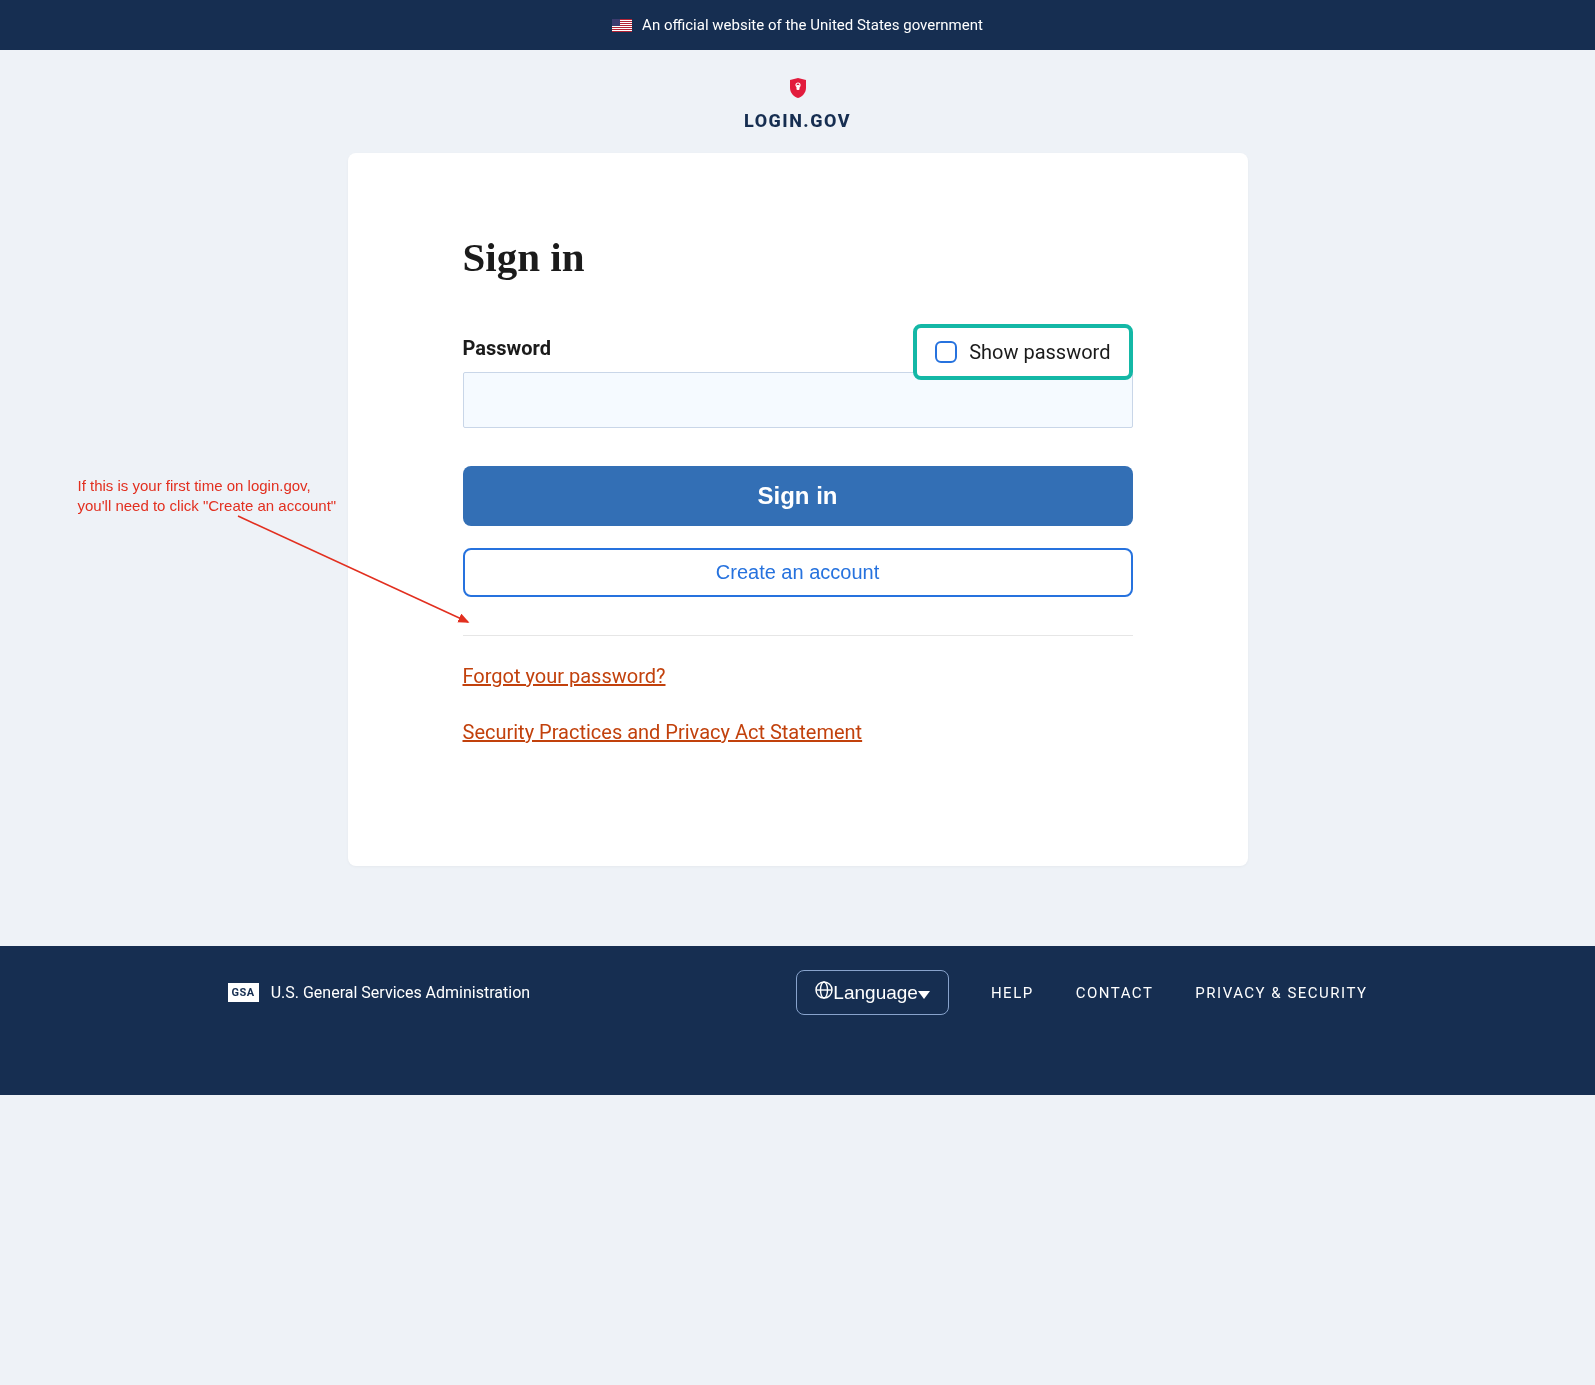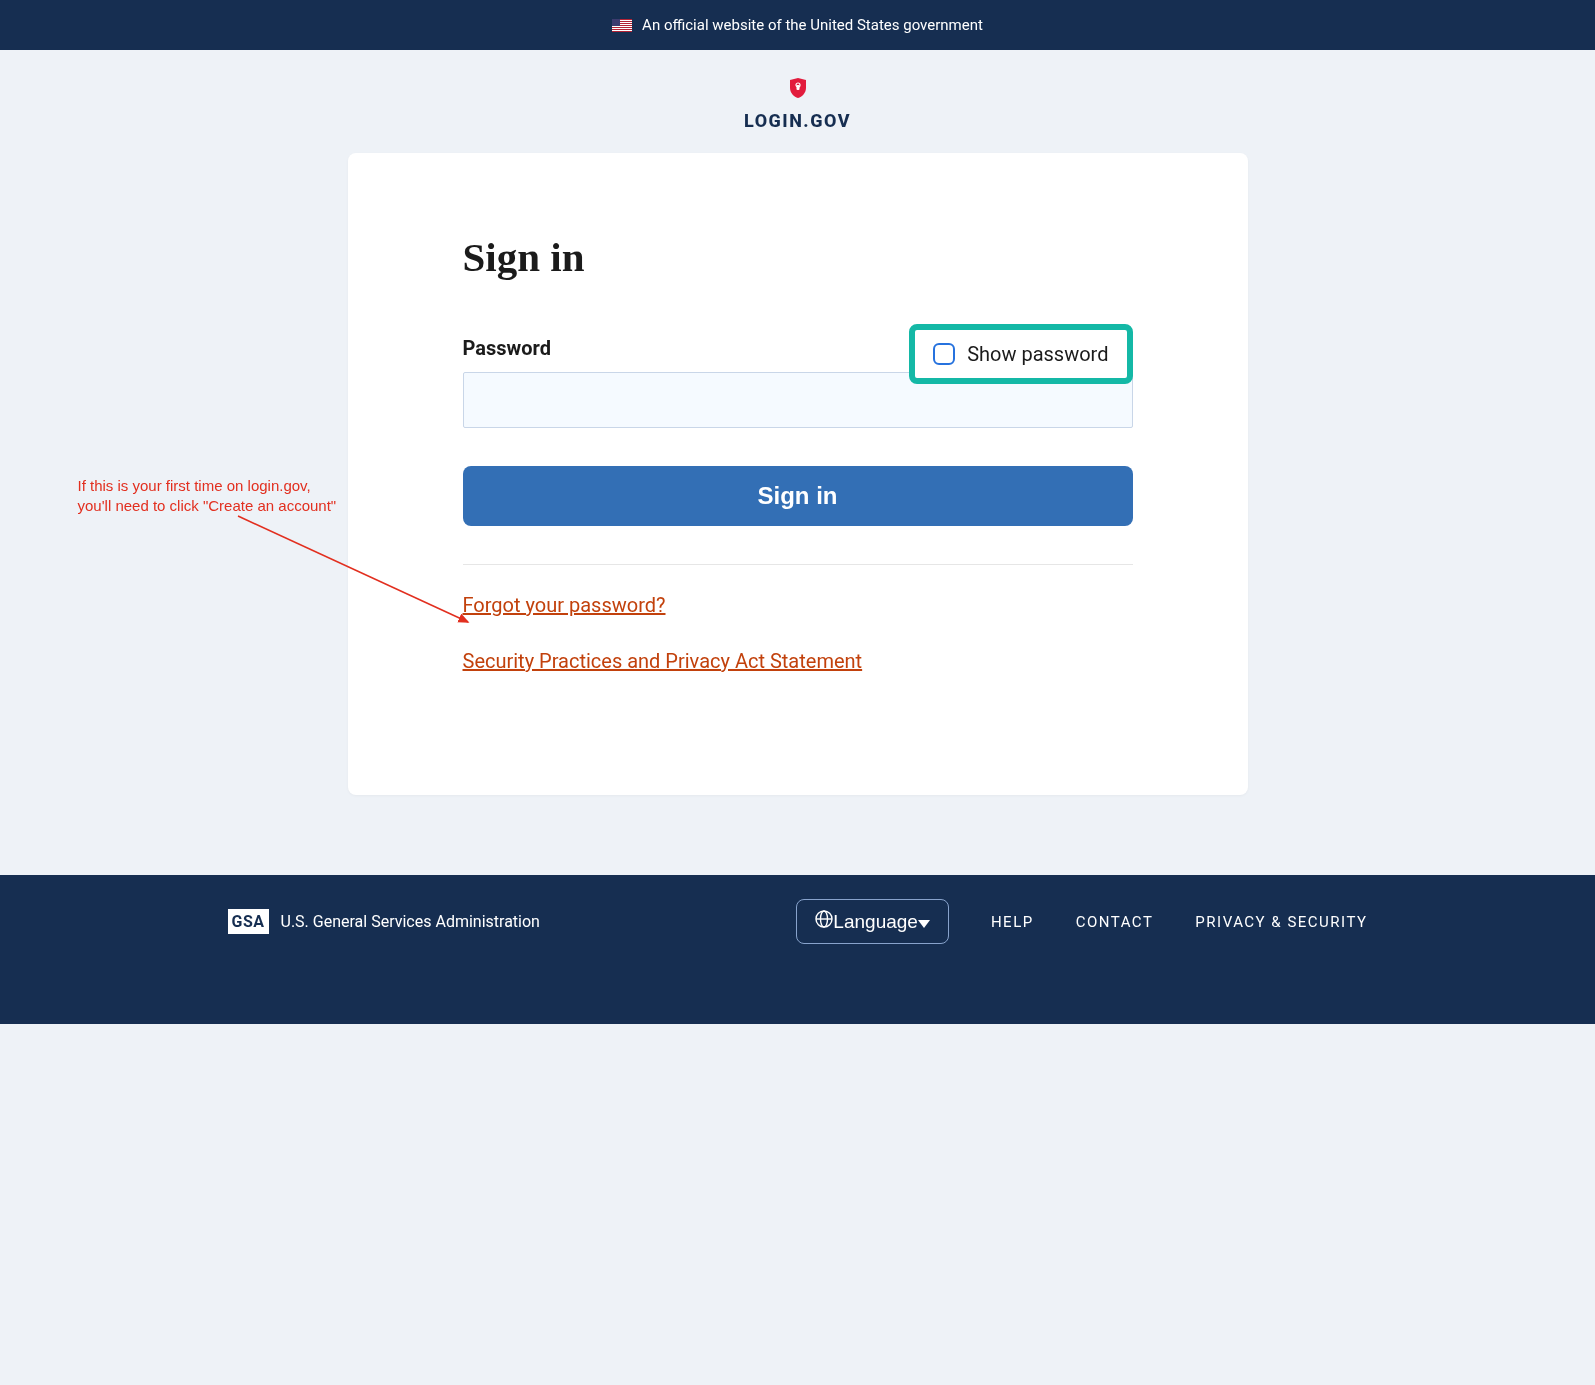--- a/index.html
+++ b/index.html
@@ -16,39 +16,39 @@
     
     .card { background: #fff; width: 900px; margin: 0 auto 80px; border-radius: 8px; box-shadow: 0 1px 3px rgba(0,0,0,0.04); padding: 80px 115px 90px; position: relative; }
     
     h1.title { font-family: Georgia, "Times New Roman", serif; font-weight: 600; color: #1b1b1b; font-size: 41px; margin-bottom: 55px; }
     
     .field-group { position: relative; margin-bottom: 38px; }
     .field-label { display: block; font-weight: 700; color: #1b1b1b; font-size: 20px; margin-bottom: 12px; }
     .text-input { width: 100%; height: 56px; border: 1px solid #c9d6e8; background: #f5faff; font-size: 18px; padding: 0 14px; border-radius: 2px; }
     
     .password-row { position: relative; }
-    .show-pass { position: absolute; right: 0; top: -12px; border: 6px solid #14b8a6; border-radius: 8px; background: #fff; padding: 12px 18px; display: flex; align-items: center; gap: 12px; cursor: pointer; }
+    .show-pass { position: absolute; right: 0; top: -12px; border: 4px solid #14b8a6; border-radius: 8px; background: #fff; padding: 12px 18px; display: flex; align-items: center; gap: 12px; cursor: pointer; }
     .show-pass-check { width: 22px; height: 22px; border: 2.5px solid #2672de; border-radius: 6px; display: inline-block; }
     .show-pass-label { font-size: 20px; color: #1b1b1b; }
     
     .btn-primary { display: block; width: 100%; background: #336fb5; color: #fff; border: none; border-radius: 8px; font-size: 24px; font-weight: 700; padding: 16px 0; cursor: pointer; margin-top: 10px; margin-bottom: 22px; }
     
     .btn-secondary { display: block; width: 100%; background: #fff; color: #2672de; border: 2px solid #2672de; border-radius: 8px; font-size: 20px; font-weight: 500; padding: 11px 0; cursor: pointer; text-align: center; }
     
     .divider { border: none; border-top: 1px solid #e6e6e6; margin: 38px 0 28px; }
     
     .text-link { color: #c2410c; text-decoration: underline; font-size: 20px; display: inline-block; margin-bottom: 32px; }
     
     .annotation { position: absolute; left: -270px; top: 323px; color: #e22f1f; font-size: 15px; font-family: Arial, sans-serif; text-align: left; width: 360px; line-height: 1.3; }
     .arrow-svg { position: absolute; left: -130px; top: 358px; pointer-events: none; }
     
     .footer { background: #162e51; color: #fff; padding: 24px 0 80px; }
     .footer-inner { max-width: 1180px; margin: 0 auto; display: flex; align-items: center; justify-content: space-between; padding: 0 20px; }
     .footer-left { display: flex; align-items: center; gap: 12px; }
-    .gsa-badge { background: #fff; color: #162e51; font-size: 16px; font-weight: 700; padding: 3px 4px; letter-spacing: 0.5px; }
+    .gsa-badge { background: #fff; color: #162e51; font-size: 11px; font-weight: 700; padding: 3px 4px; letter-spacing: 0.5px; }
     .footer-agency { font-size: 16px; }
     .footer-right { display: flex; align-items: center; gap: 42px; }
     .lang-btn { border: 1.5px solid #88a3cc; border-radius: 8px; background: transparent; color: #fff; padding: 10px 18px; font-size: 19px; display: flex; align-items: center; cursor: pointer; }
     .globe-icon { display: inline-block; }
     .caret-down { display: inline-block; }
     .footer-link { color: #fff; text-decoration: none; letter-spacing: 1.5px; font-size: 15px; cursor: pointer; }
   </style>
 </head>
 <body>
 
@@ -103,20 +103,21 @@
     <div class="show-pass">
       <span class="show-pass-check"></span>
       <span class="show-pass-label">Show password</span>
     </div>
     <label class="field-label">Password</label>
     <input type="password" class="text-input" style="">
   </div>
 
   <button class="btn-primary">Sign in</button>
 
+  <button class="btn-secondary">Create an account</button>
 
   <hr class="divider">
 
   <a href="#" class="text-link">Forgot your password?</a><br>
   <a href="#" class="text-link">Security Practices and Privacy Act Statement</a>
 
 </div>
 
 <div class="footer">
   <div class="footer-inner">

